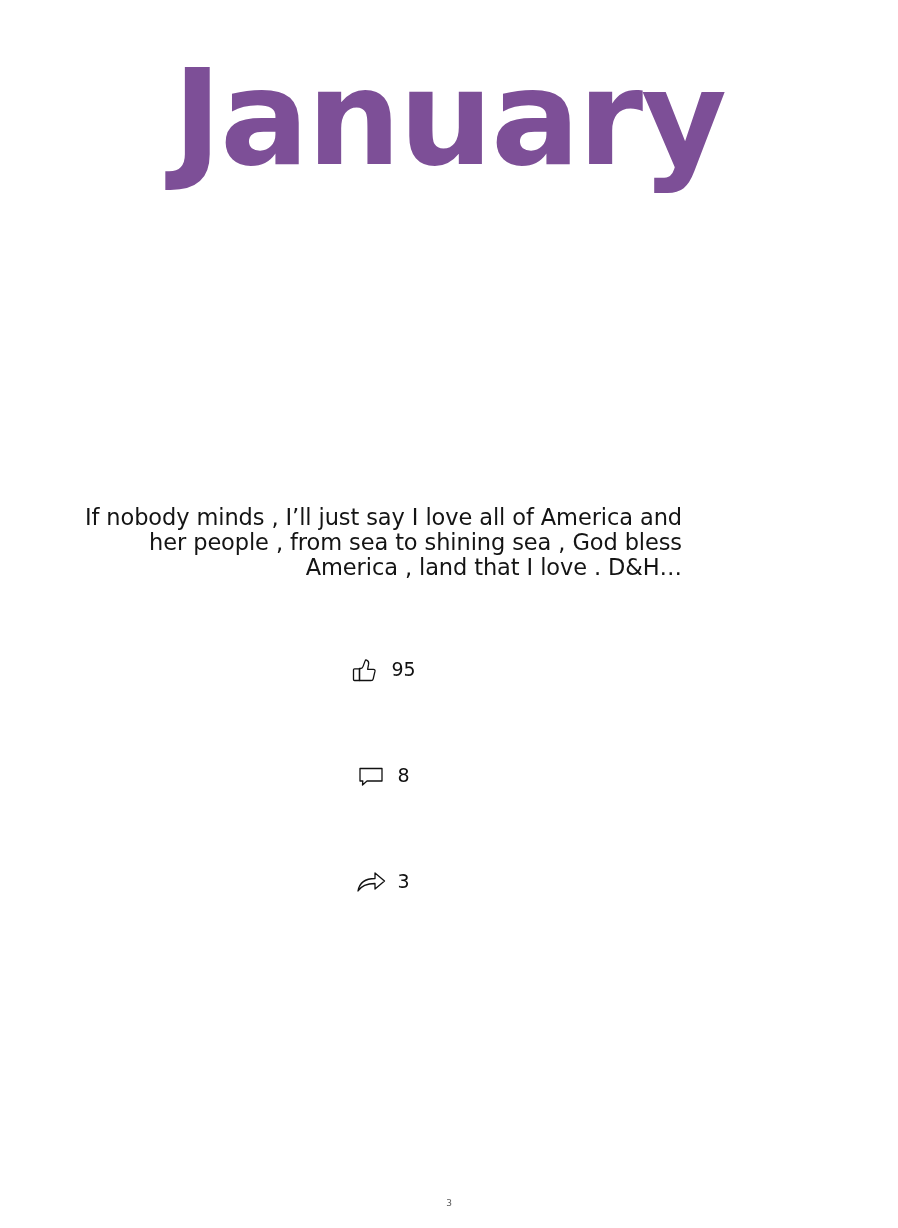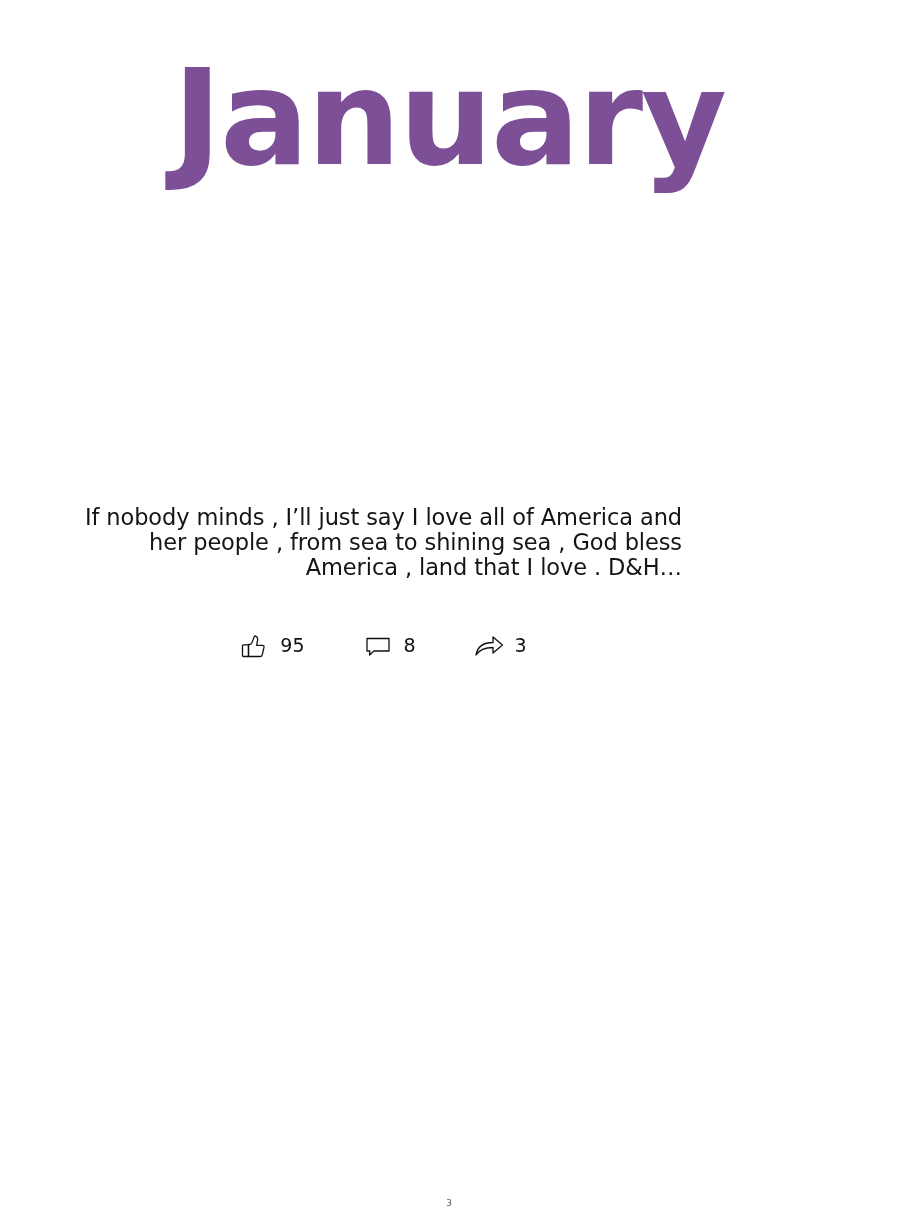--- a/index.html
+++ b/index.html
@@ -70,26 +70,26 @@
     font-size: 22.5px;
     line-height: 1.12;
     color: #141414;
     margin: 0 auto;
     width: 600px;
     letter-spacing: -0.1px;
   }
 
   
   .stats-row {
-    margin-top: 50px;
+    margin-top: 74px;
     display: flex;
-    flex-direction: row;
+    flex-direction: column;
     justify-content: center;
     align-items: center;
-    gap: 56px;
+    gap: 76px;
   }
 
   .stat {
     display: flex;
     flex-direction: row;
     align-items: center;
     gap: 9px;
   }
 
   .stat-icon {

